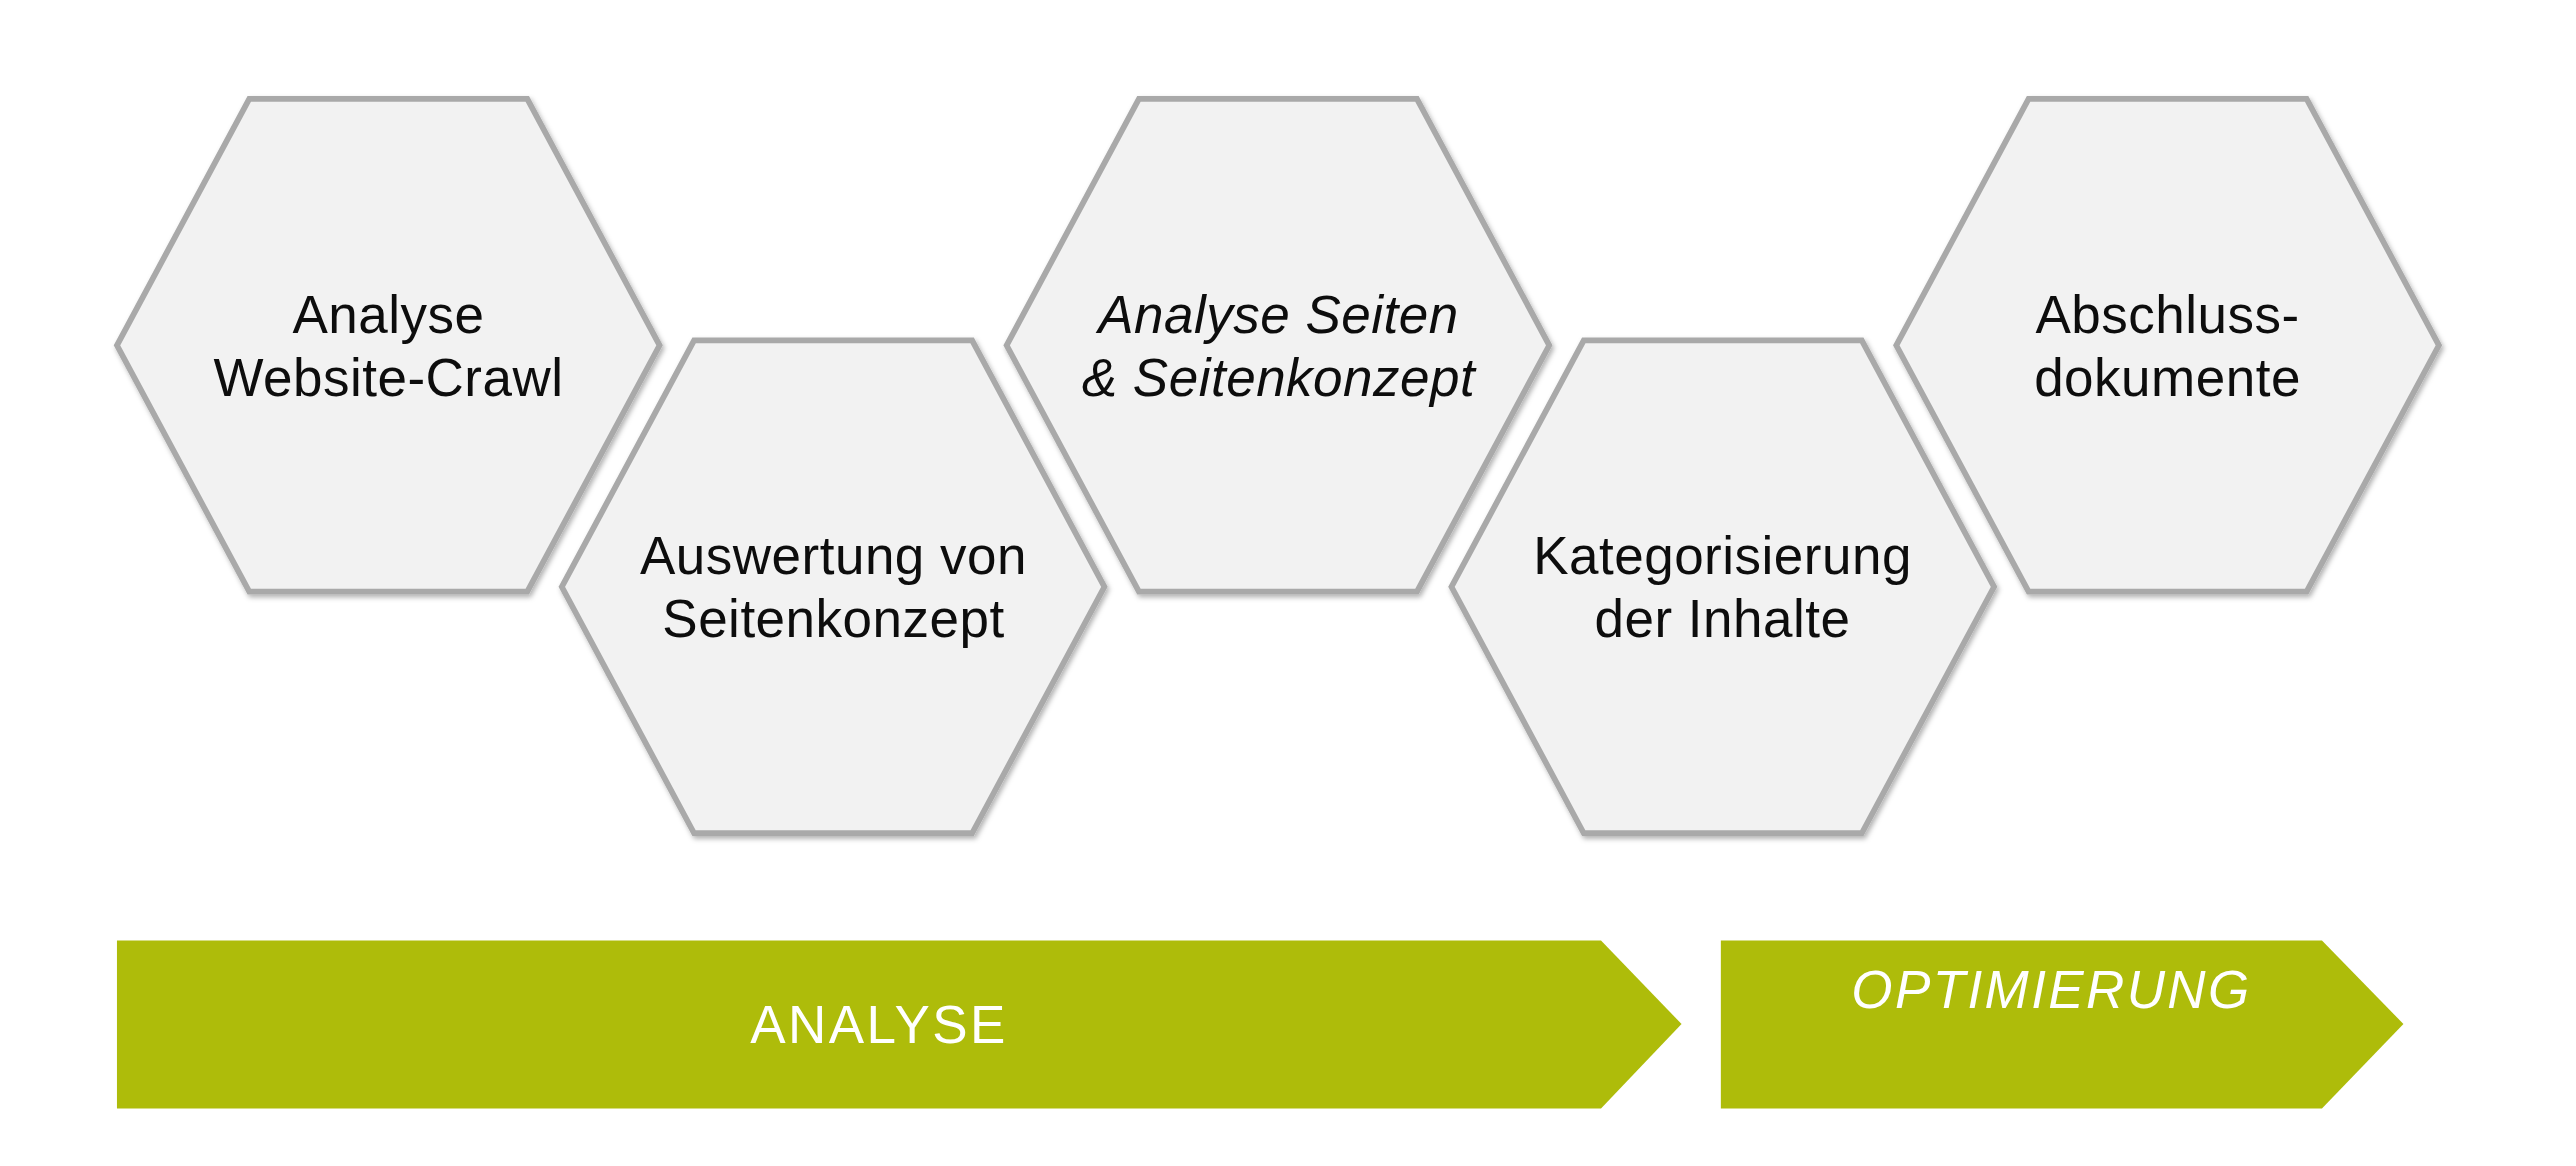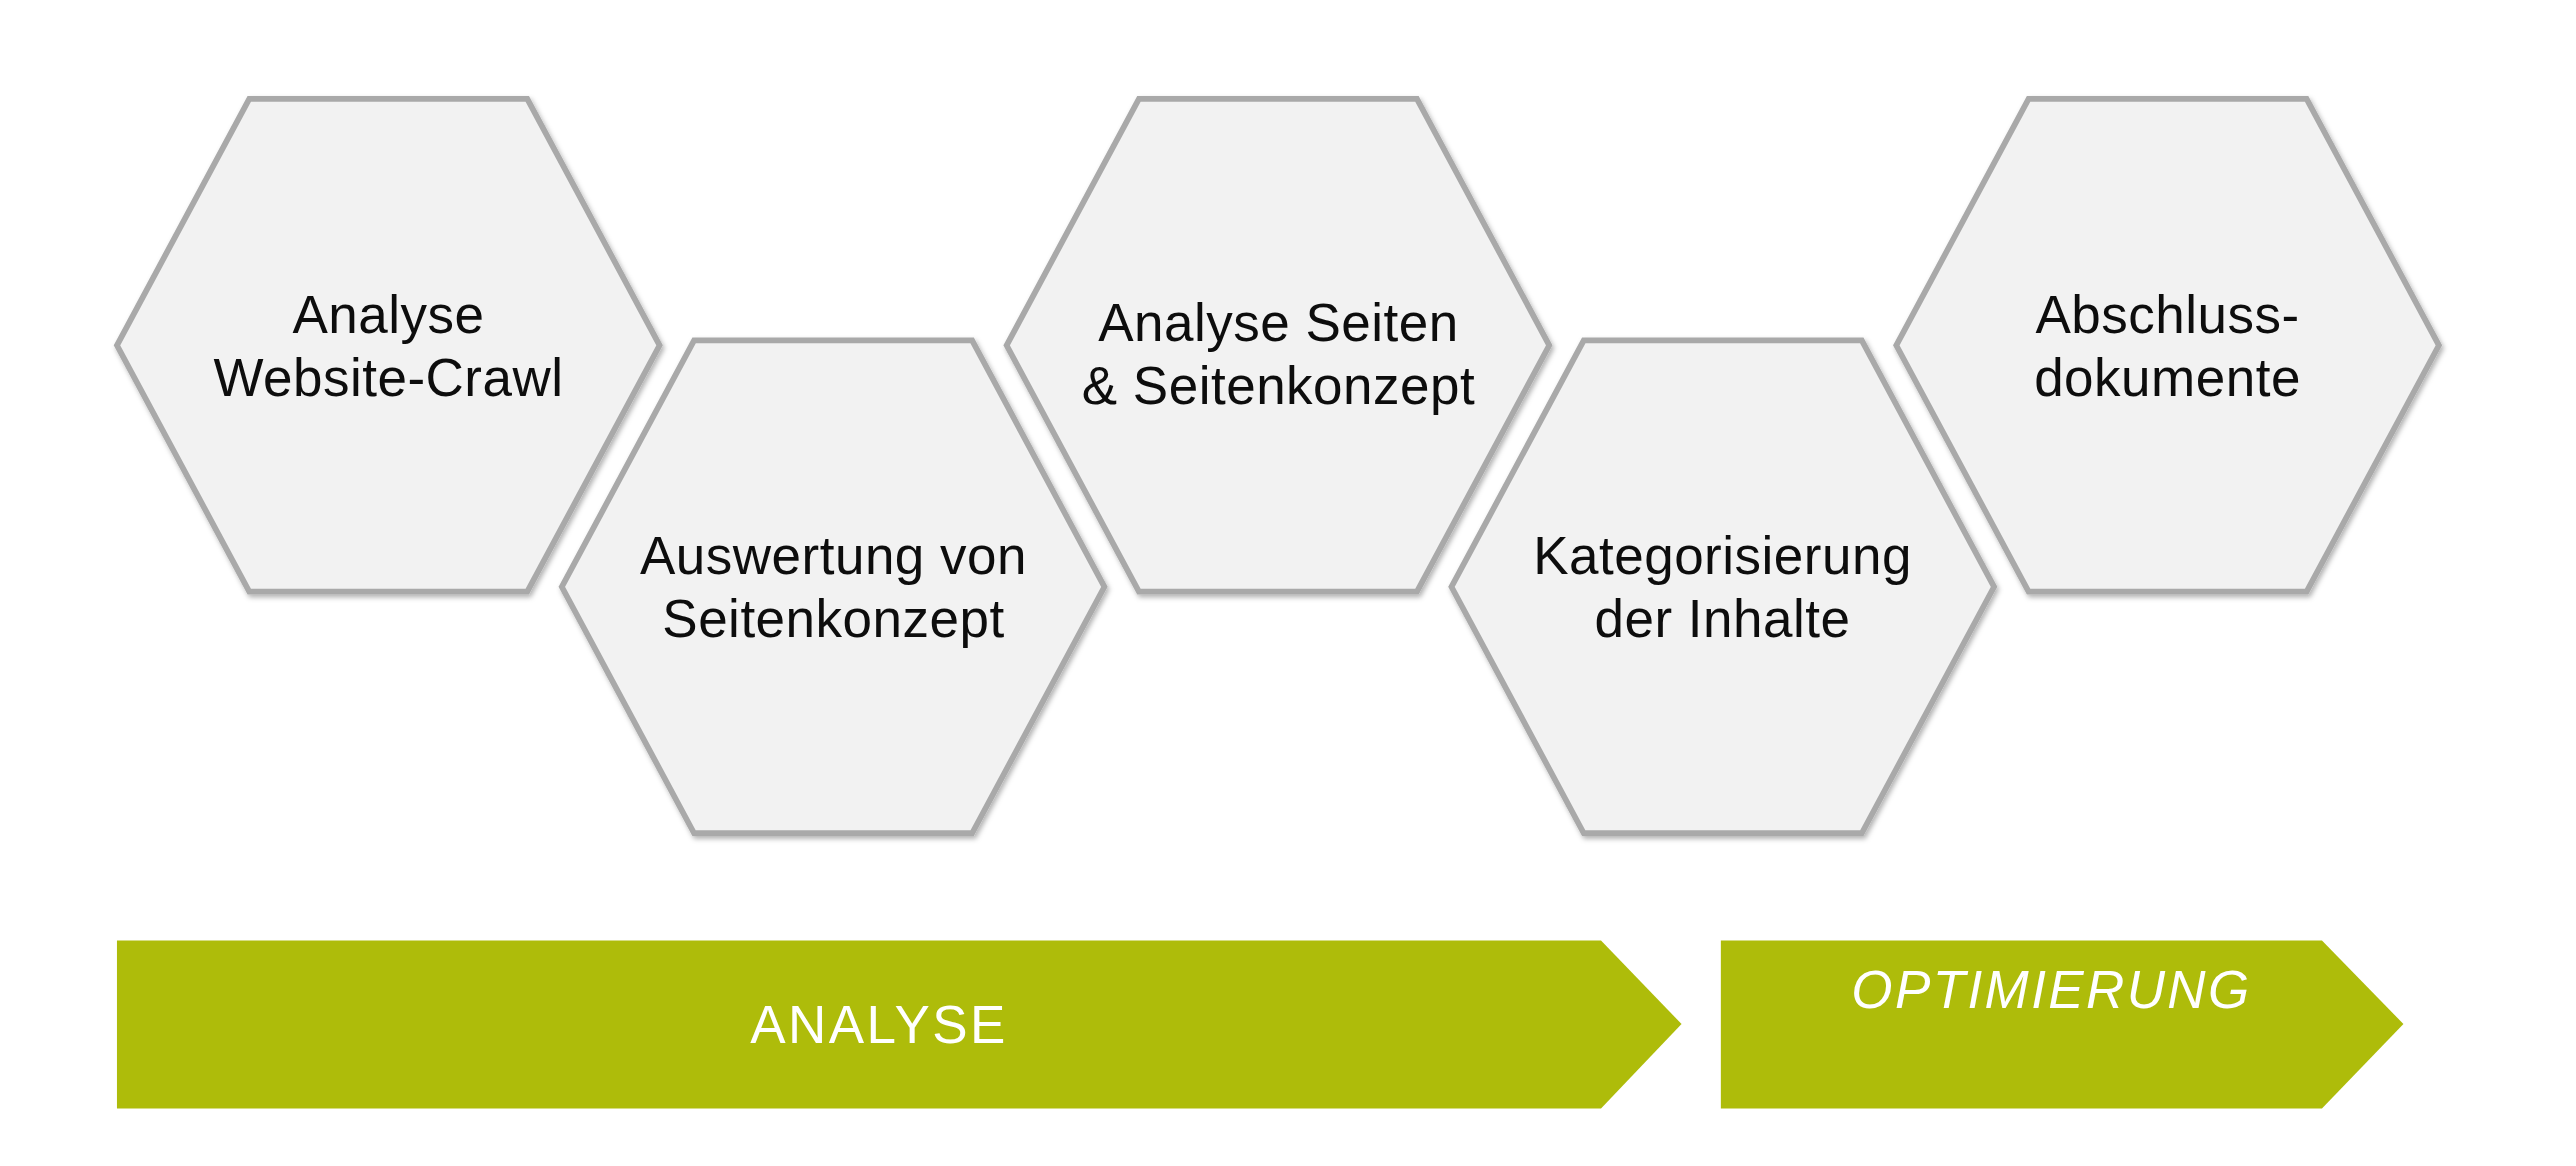--- a/index.html
+++ b/index.html
@@ -55,21 +55,21 @@
     align-items: center;
     justify-content: center;
     text-align: center;
     font-size: 53px;
     color: #FFFFFF;
     letter-spacing: 2.4px;
     pointer-events: none;
   }
   .hex1-label { left: 117px;  top: 99px; }
   .hex2-label { left: 562px;  top: 340px; }
-  .hex3-label { left: 1007px; top: 107px; }
+  .hex3-label { left: 1007px; top: 99px; font-style: italic; }
   .hex4-label { left: 1451px; top: 340px; }
   .hex5-label { left: 1896px; top: 99px; }
   .arrow1-label { left: 117px;  top: 940px; width: 1524px; }
   .arrow2-label { left: 1721px; top: 905px; width: 661px; font-style: italic; }
 </style>
 </head>
 <body>
 
 <div class="canvas">
 

